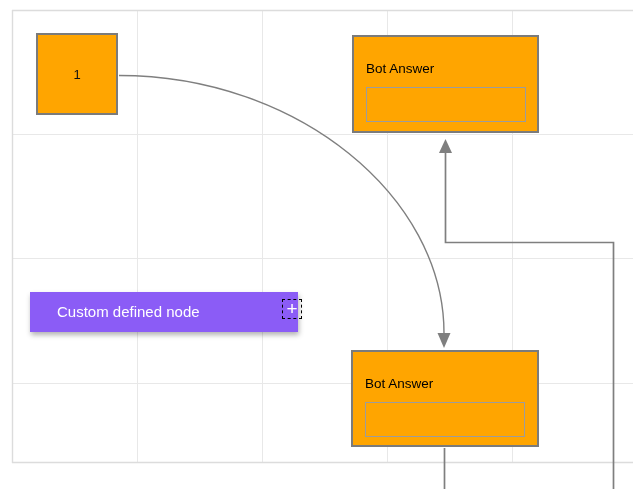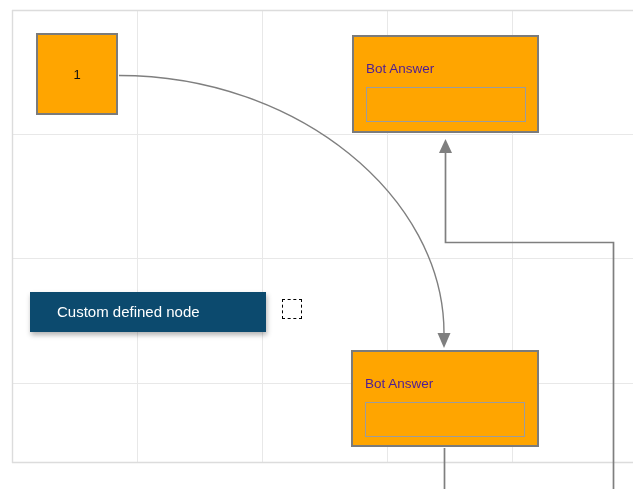--- a/index.html
+++ b/index.html
@@ -31,36 +31,36 @@
     width: 82px; height: 82px;
     display: flex; align-items: center; justify-content: center;
     font-size: 13px; color: #111111;
   }
   #node-bot-top    { left: 352px; top: 35px;  width: 187px; height: 98px; }
   #node-bot-bottom { left: 351px; top: 350px; width: 188px; height: 97px; }
   .bot-title {
     position: absolute;
     left: 12px; top: 24px;
     font-size: 13.5px;
-    color: #4c1d95;
+    color: #000000;
     white-space: nowrap;
   }
   .bot-field {
     position: absolute;
     left: 12px; top: 50px;
     width: 158px; height: 33px;
     border: 1.5px solid #9c9c9c;
     background: transparent;
   }
   #node-custom {
     position: absolute;
     left: 30px; top: 292px;
-    width: 236px; height: 40px;
+    width: 268px; height: 40px;
     box-sizing: border-box;
-    background: #0c4a6e;
+    background: #8b5cf6;
     box-shadow: 1px 3px 5px rgba(0,0,0,0.30);
     color: #ffffff;
   }
   #node-custom .custom-label {
     position: absolute;
     left: 27px; top: 0;
     line-height: 40px;
     font-size: 15px;
     white-space: nowrap;
   }

